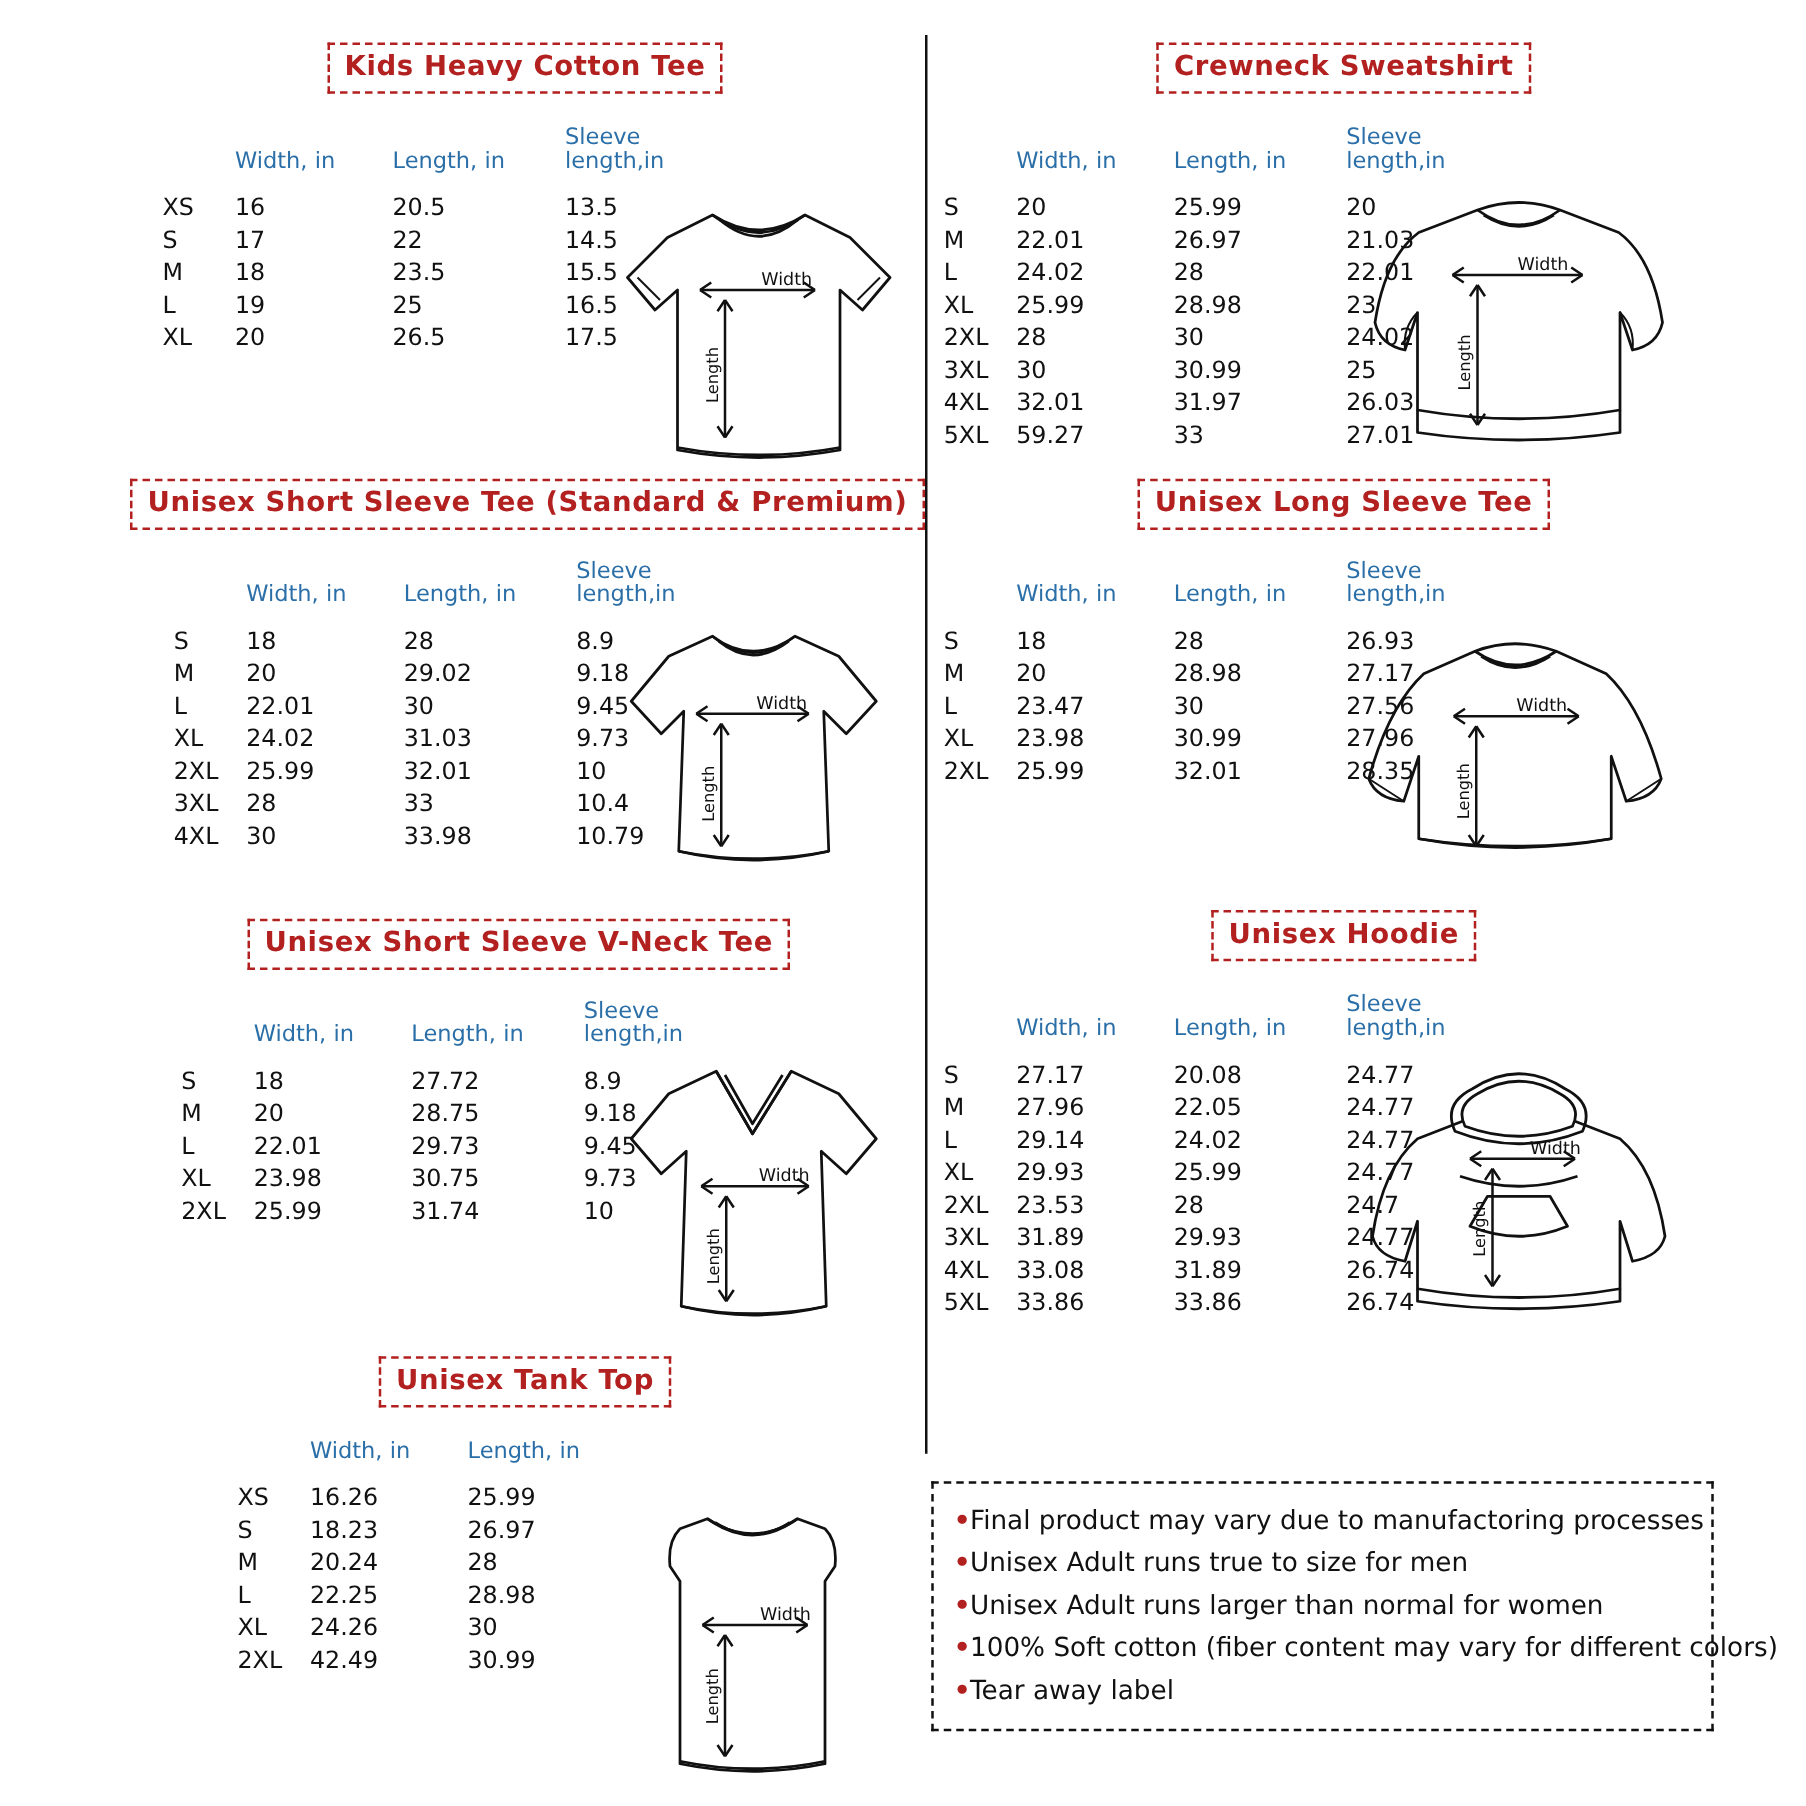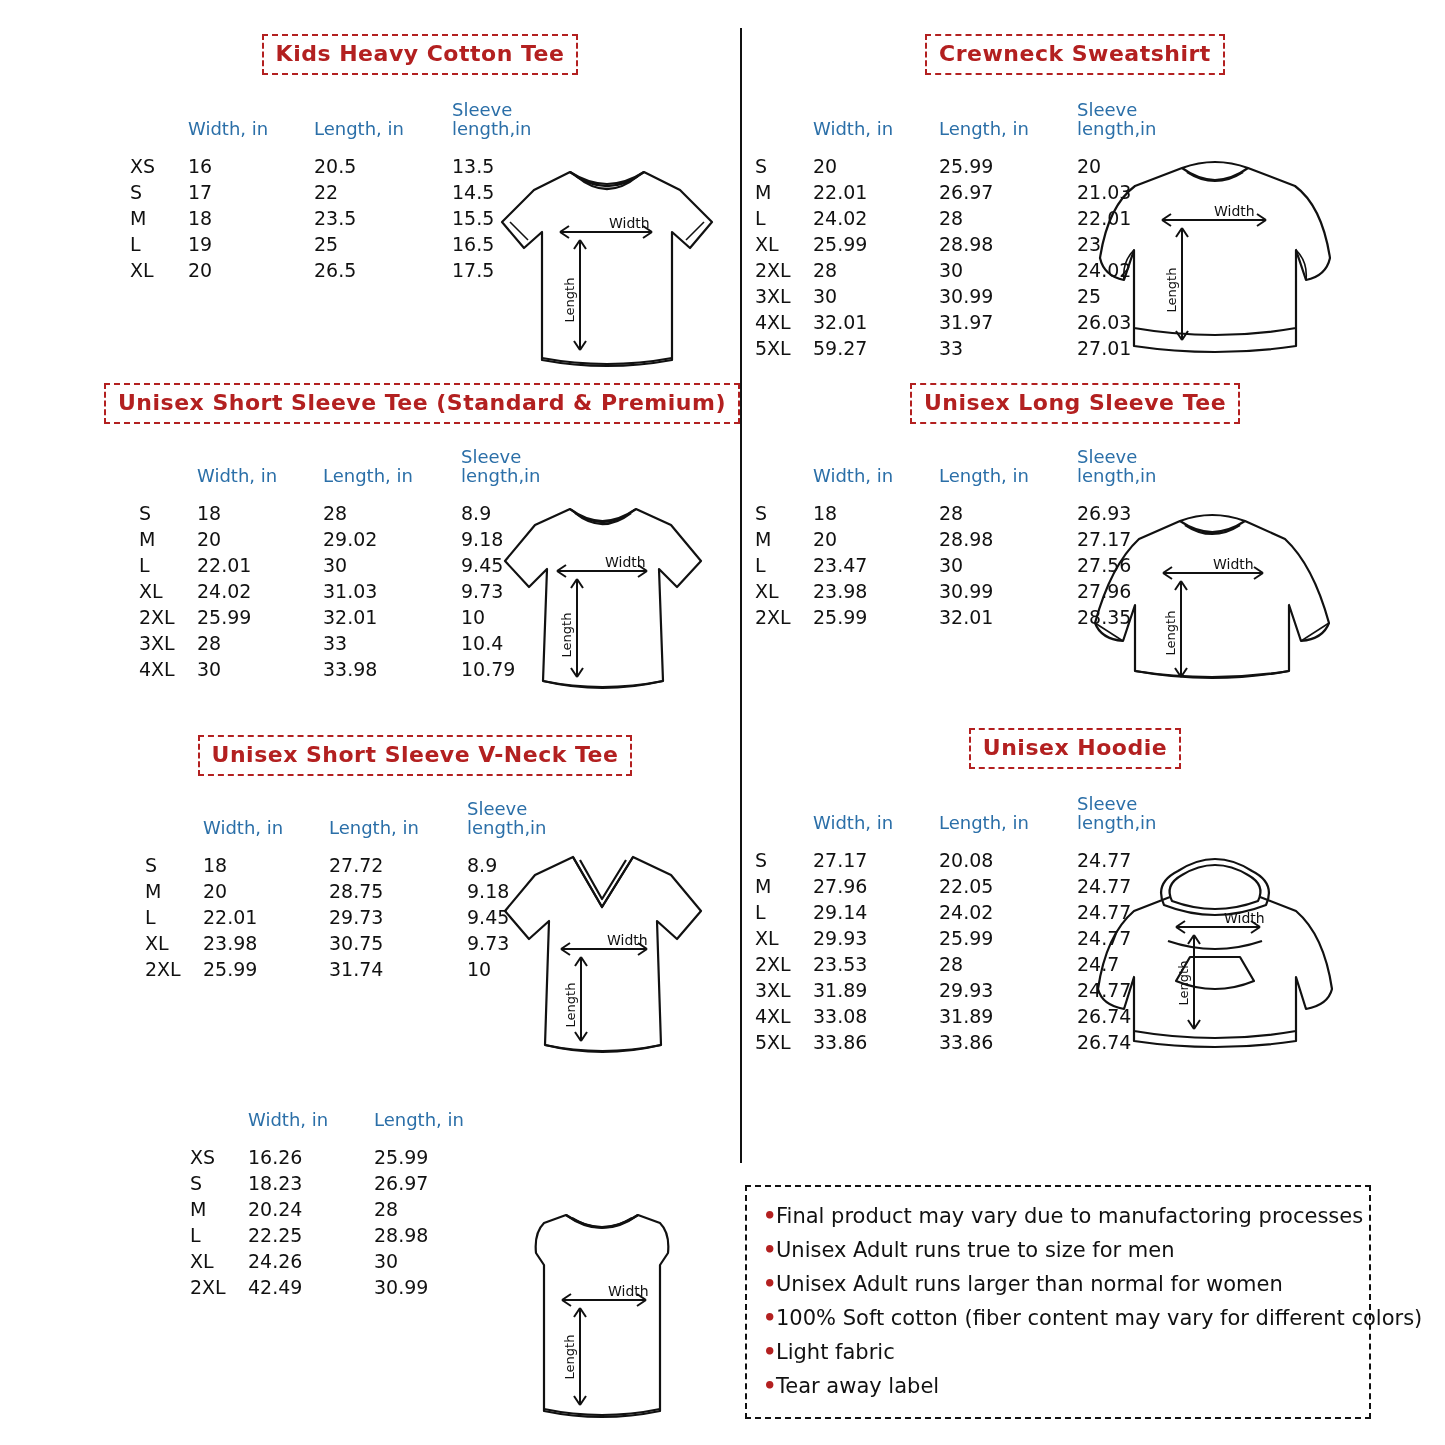--- a/index.html
+++ b/index.html
@@ -588,20 +588,23 @@
         <line x1="104" y1="90" x2="104" y2="184"></line>
         <path d="M104 90 l-6 9 M104 90 l6 9"></path>
         <path d="M104 184 l-6 -9 M104 184 l6 -9"></path>
       </g>
       <text x="134" y="78" font-size="14">Width</text>
       <text x="98" y="138" font-size="13" transform="rotate(-90 98 138)" text-anchor="middle">Length</text>
     </svg>
   </div>
 
   <div class="panel" style="left:170px; top:1085px; width:500px;">
+    <div class="title-wrap">
+      <span class="title">Unisex Tank Top</span>
+    </div>
     <table class="tbl" style="margin-top:26px; margin-left:20px;">
       <thead>
         <tr>
           <th class="col-size"></th>
           <th class="col-w">Width, in</th>
           <th class="col-l">Length, in</th>
         </tr>
       </thead>
       <tbody>
         <tr>
@@ -660,18 +663,17 @@
       <text x="64" y="152" font-size="13" transform="rotate(-90 64 152)" text-anchor="middle">Length</text>
     </svg>
   </div>
 
   <div class="notes" style="left:745px; top:1185px; width:590px;">
     <ul>
       <li>Final product may vary due to manufactoring processes</li>
       <li>Unisex Adult runs true to size for men</li>
       <li>Unisex Adult runs larger than normal for women</li>
       <li>100% Soft cotton (fiber content may vary for different colors)</li>
-      <li>Light fabric</li>
       <li>Tear away label</li>
     </ul>
   </div>
 
 </div>
 
 </body></html>

